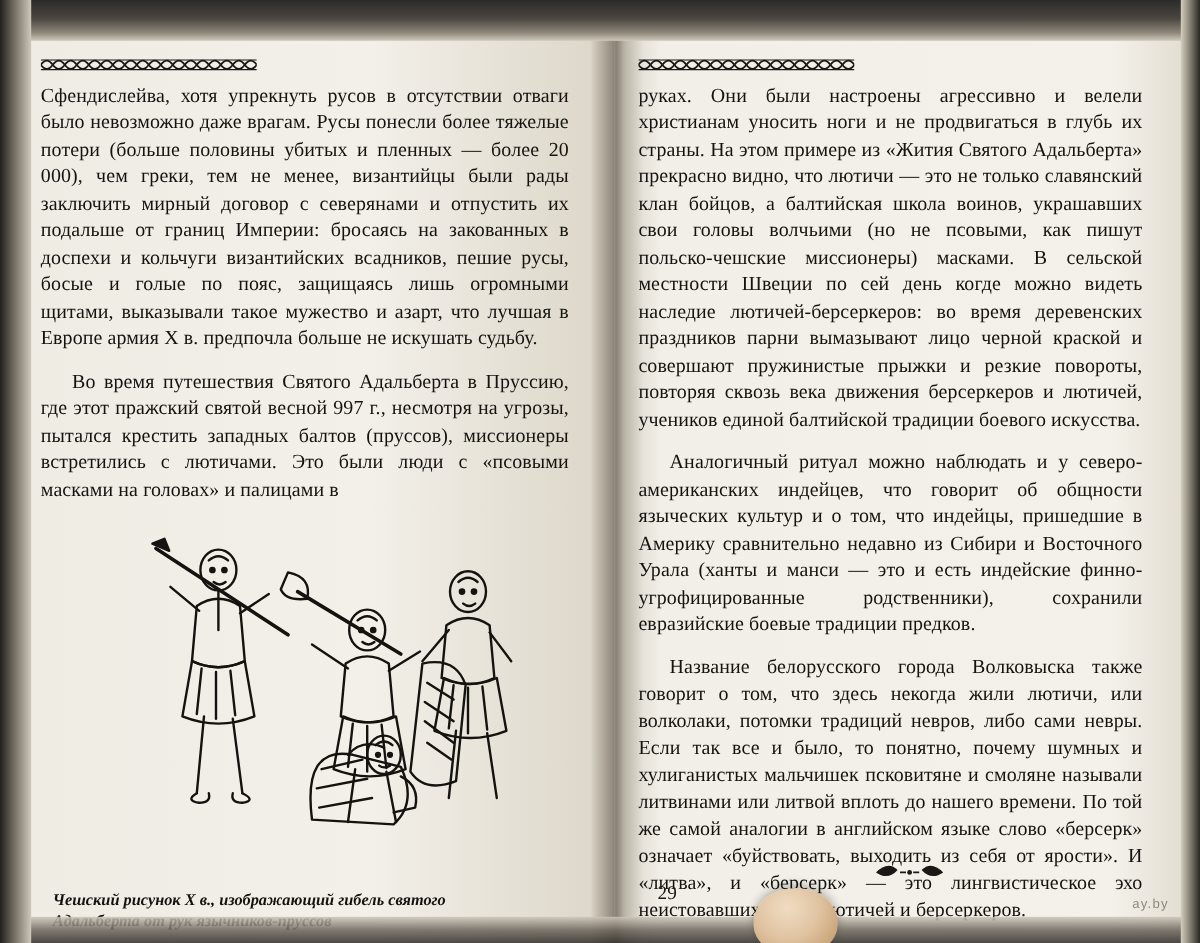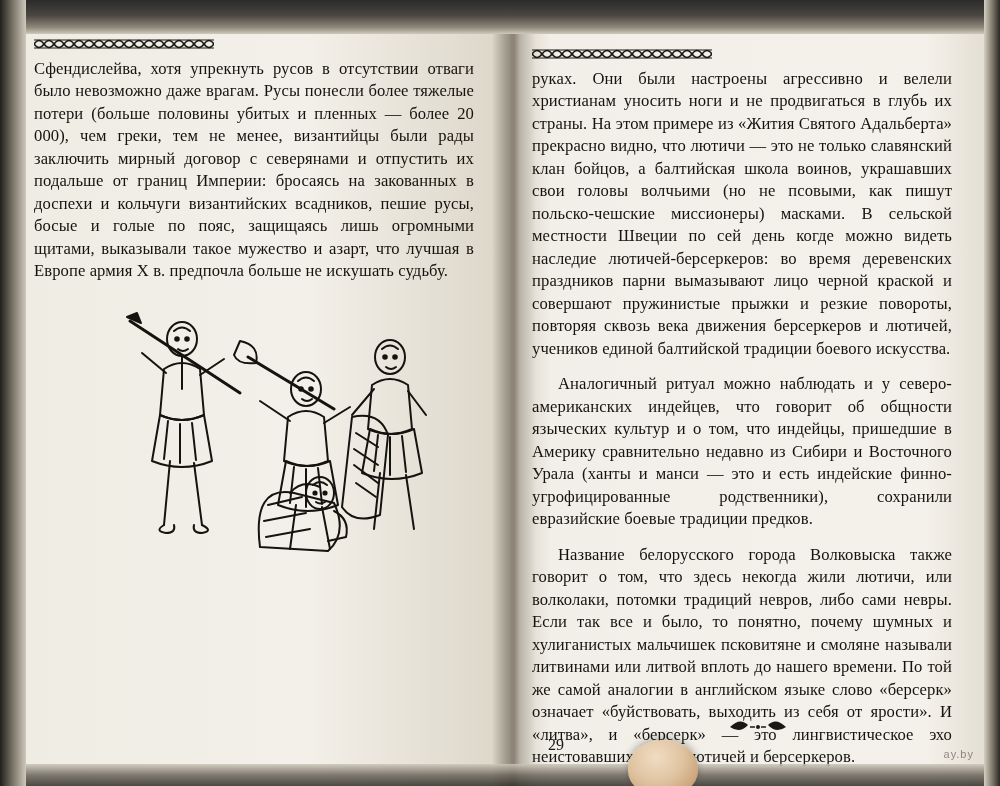--- a/index.html
+++ b/index.html
@@ -89,21 +89,21 @@
     width: 16px;
     background: linear-gradient(270deg, #2a2723 0%, #7a7468 45%, #d4cec1 100%);
     z-index: 6;
   }
   .col {
     position: absolute;
     z-index: 3;
   }
   .col.left {
     left: 34px;
-    top: 36px;
+    top: 46px;
     width: 440px;
   }
   .col.right {
     left: 532px;
     top: 46px;
     width: 420px;
   }
   .orn {
     height: 16px;
     width: 180px;
@@ -199,20 +199,21 @@
     <svg class="orn" viewBox="0 0 180 16">
       <g stroke="#1a1814" stroke-width="1.5" fill="none">
         <path d="M0,8 Q5,1 10,8 T20,8 T30,8 T40,8 T50,8 T60,8 T70,8 T80,8 T90,8 T100,8 T110,8 T120,8 T130,8 T140,8 T150,8 T160,8 T170,8 T180,8"></path>
         <path d="M0,8 Q5,15 10,8 T20,8 T30,8 T40,8 T50,8 T60,8 T70,8 T80,8 T90,8 T100,8 T110,8 T120,8 T130,8 T140,8 T150,8 T160,8 T170,8 T180,8"></path>
         <path d="M0,4 L180,4" stroke-width="1"></path>
         <path d="M0,12 L180,12" stroke-width="1"></path>
       </g>
     </svg>
 
     <p class="txt">Сфендислейва, хотя упрекнуть русов в отсутствии отваги было невозможно даже врагам. Русы понесли более тяжелые потери (больше половины убитых и пленных — более 20 000), чем греки, тем не менее, византийцы были рады заключить мирный договор с северянами и отпустить их подальше от границ Империи: бросаясь на закованных в доспехи и кольчуги византийских всадников, пешие русы, босые и голые по пояс, защищаясь лишь огромными щитами, выказывали такое мужество и азарт, что лучшая в Европе армия X в. предпочла больше не искушать судьбу.</p>
+    <p class="txt indent">Во время путешествия Святого Адальберта в Пруссию, где этот пражский святой весной 997 г., несмотря на угрозы, пытался крестить западных балтов (пруссов), миссионеры встретились с лютичами. Это были люди с «псовыми масками на головах» и палицами в</p>
 
     <div class="figure">
       <svg viewBox="0 0 430 300" width="430" height="300">
         <g stroke="#15130f" fill="none" stroke-width="2" stroke-linejoin="round" stroke-linecap="round">
 
           <ellipse cx="148" cy="42" rx="15" ry="17"></ellipse>
           <path d="M140,34 q8,-7 16,0"></path>
           <circle cx="143" cy="42" r="1.8" fill="#15130f"></circle>
           <circle cx="153" cy="42" r="1.8" fill="#15130f"></circle>
           <path d="M144,52 q5,4 10,0"></path>
@@ -268,20 +269,21 @@
           <circle cx="291" cy="196" r="1.6" fill="#15130f"></circle>
           <path d="M282,205 q4,3 9,0"></path>
           <path d="M226,250 q-8,-62 34,-54 l40,10 q14,30 -6,48 z"></path>
           <path d="M234,208 L268,200 M230,224 L272,216 M232,240 L276,232"></path>
           <path d="M256,196 q12,-14 30,-6"></path>
           <path d="M300,214 q16,8 12,26 l-18,4"></path>
         </g>
       </svg>
     </div>
 
+    <div class="figcap">Чешский рисунок X в., изображающий гибель святого Адальберта от рук язычников-пруссов</div>
   </div>
 
   <div class="col right">
     <svg class="orn r" viewBox="0 0 180 16">
       <g stroke="#1a1814" stroke-width="1.5" fill="none">
         <path d="M0,8 Q5,1 10,8 T20,8 T30,8 T40,8 T50,8 T60,8 T70,8 T80,8 T90,8 T100,8 T110,8 T120,8 T130,8 T140,8 T150,8 T160,8 T170,8 T180,8"></path>
         <path d="M0,8 Q5,15 10,8 T20,8 T30,8 T40,8 T50,8 T60,8 T70,8 T80,8 T90,8 T100,8 T110,8 T120,8 T130,8 T140,8 T150,8 T160,8 T170,8 T180,8"></path>
         <path d="M0,4 L180,4" stroke-width="1"></path>
         <path d="M0,12 L180,12" stroke-width="1"></path>
       </g>

